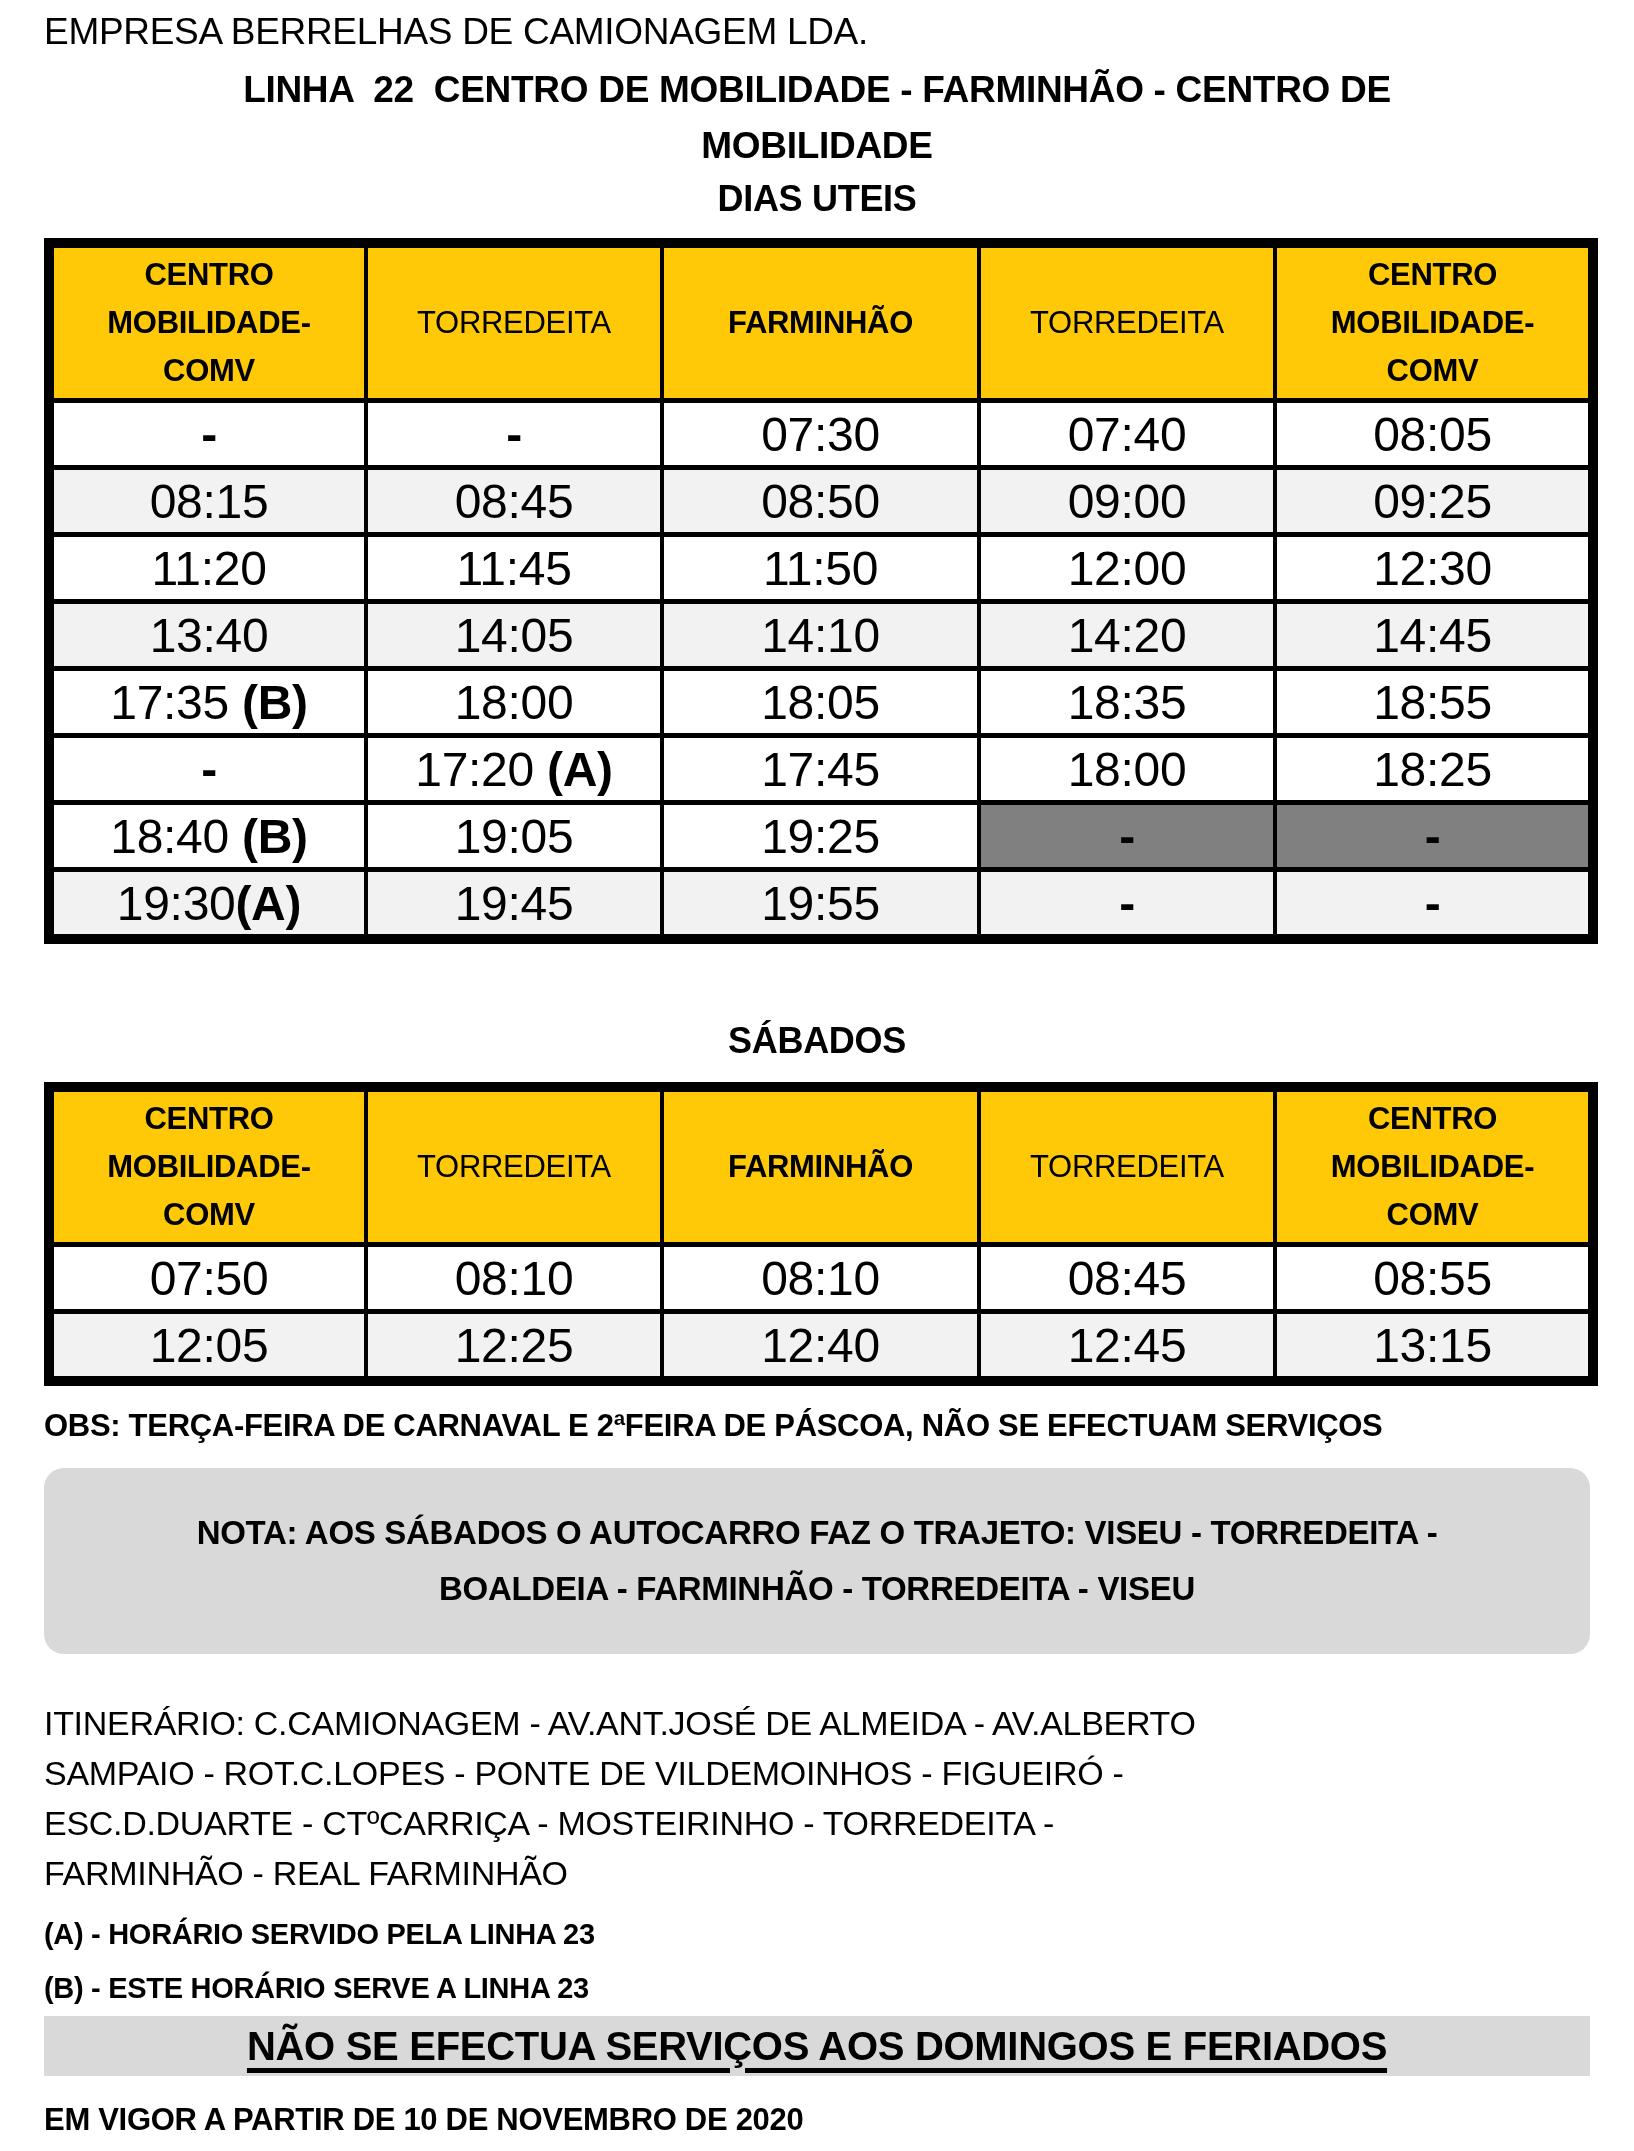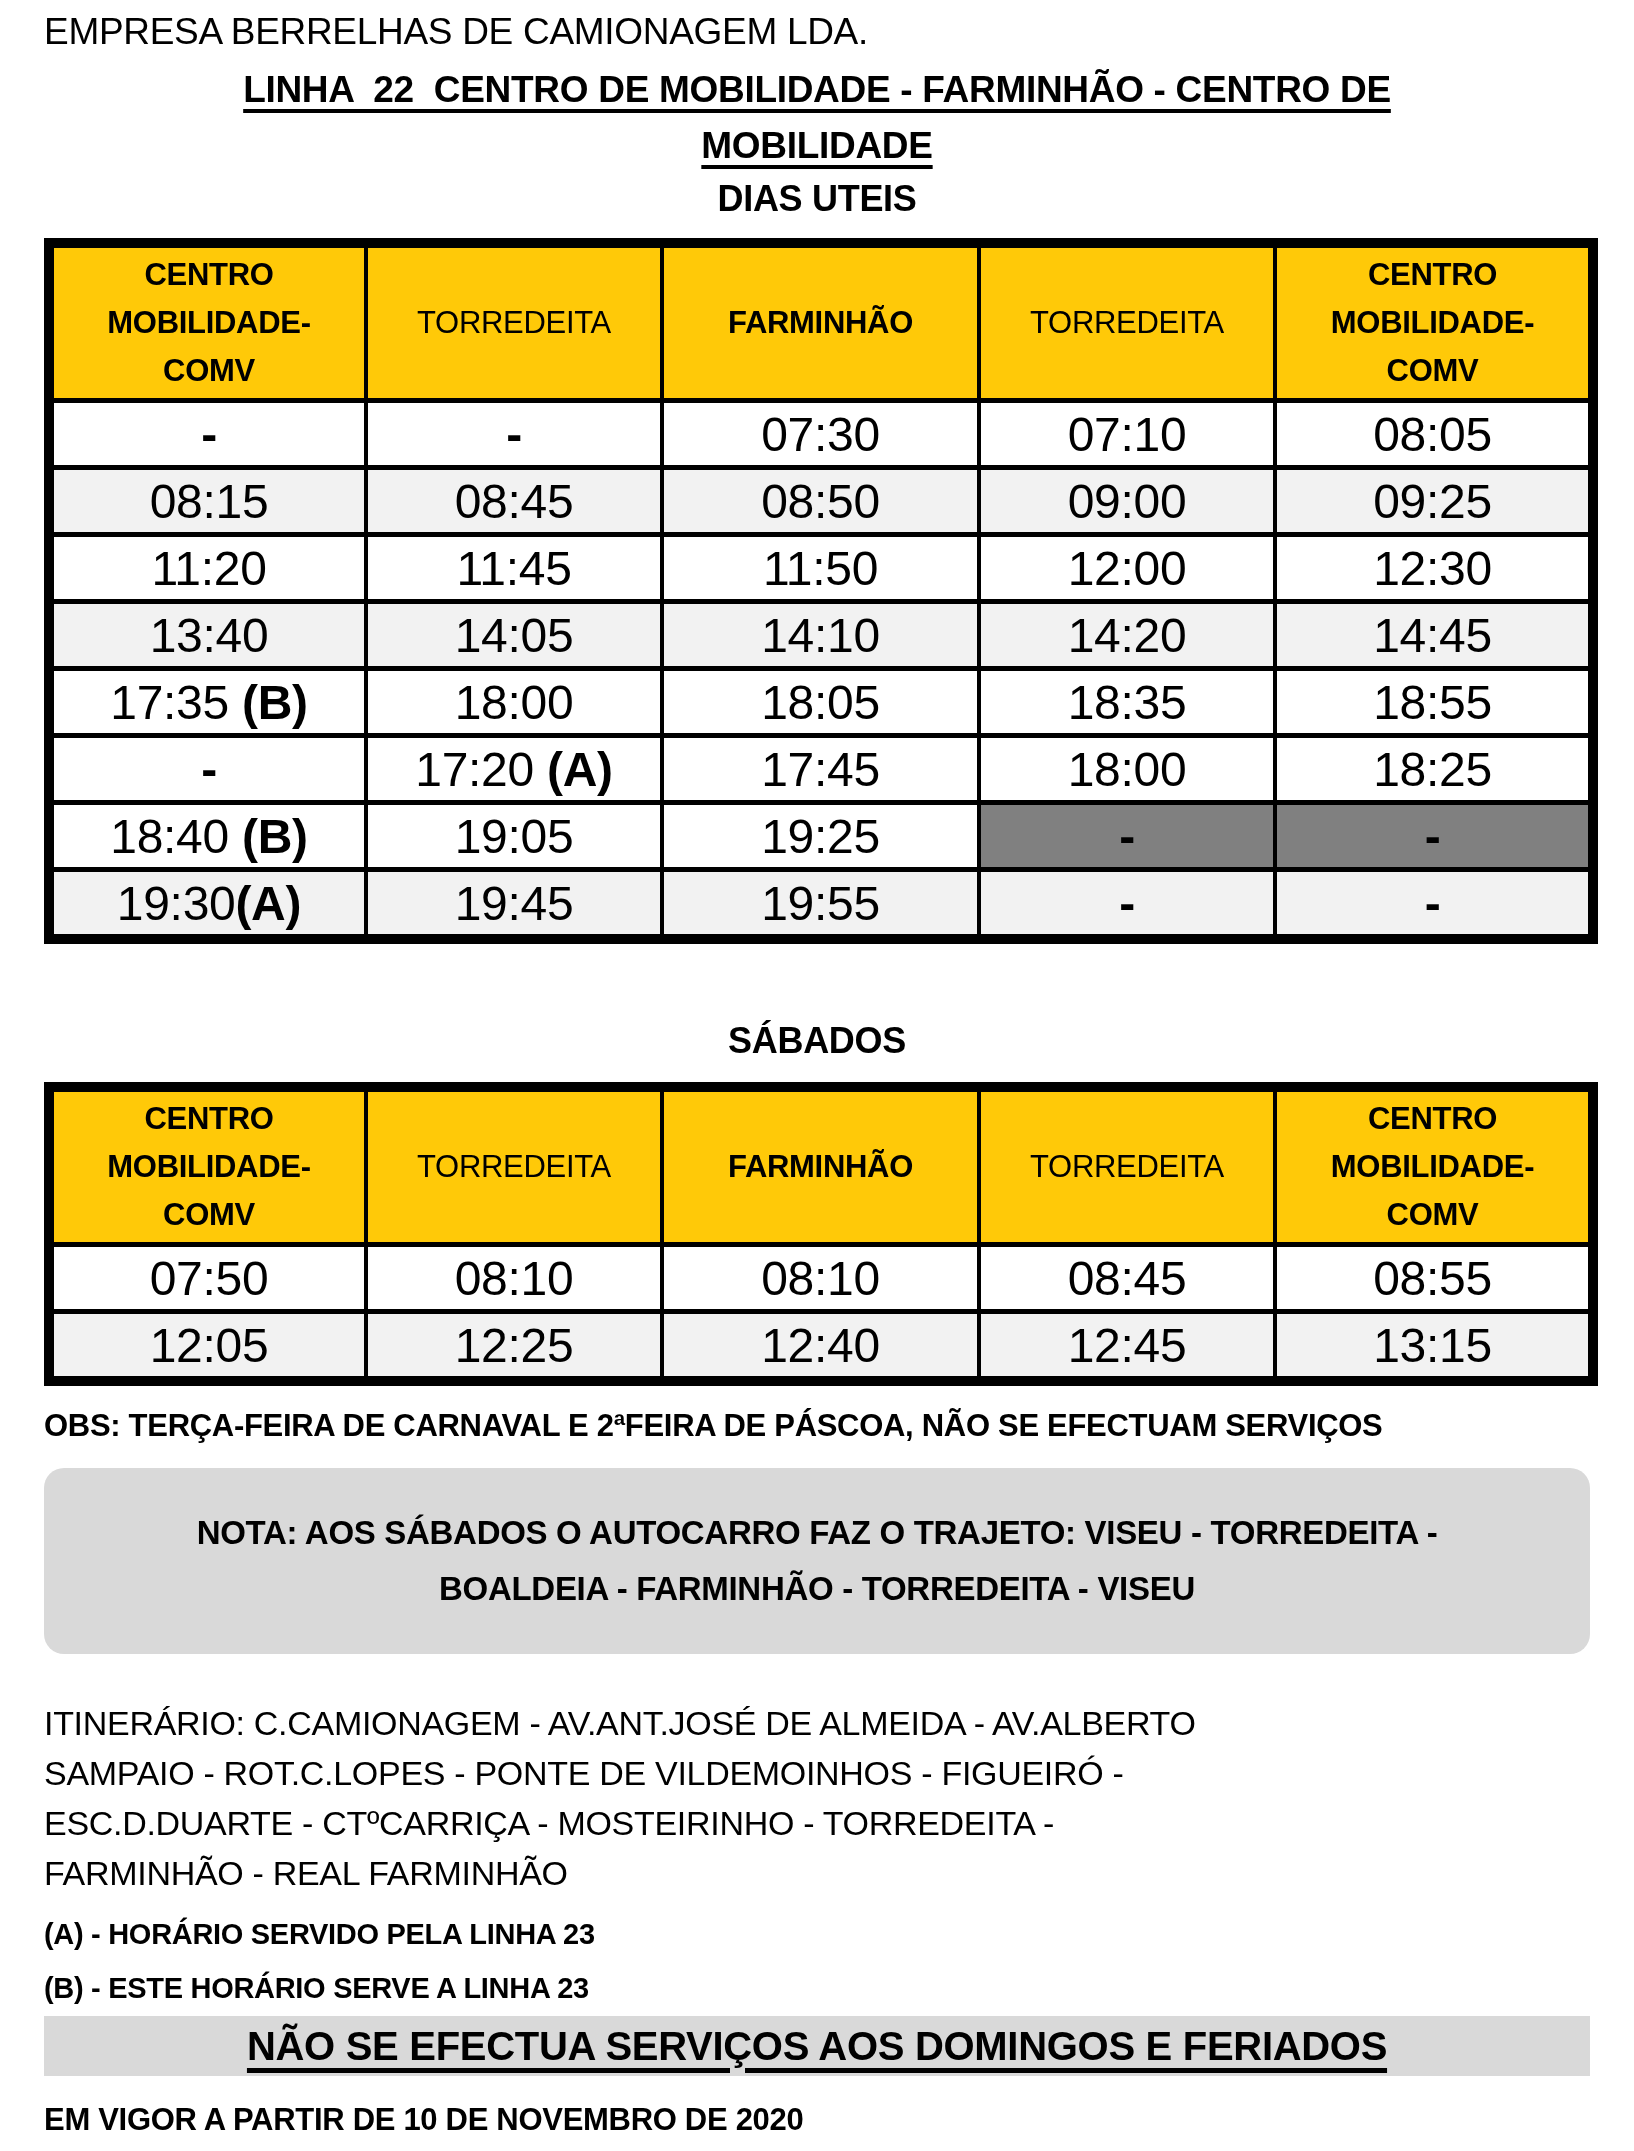--- a/index.html
+++ b/index.html
@@ -7,21 +7,21 @@
     width:1634px;height:2151px;overflow:hidden;
     background:#ffffff;color:#000;
     font-family:"Liberation Sans","DejaVu Sans",sans-serif;
     letter-spacing:-0.3px;
   }
   .content{padding:0 44px;}
 
   .company{font-size:37px;line-height:44px;padding-top:10px;}
 
   .heading-line{text-align:center;font-weight:700;font-size:37px;line-height:56px;white-space:pre-wrap;}
-  .heading-line .u{text-decoration:underline;text-decoration-thickness:4px;text-underline-offset:7px;}
+  .heading-line .u{text-decoration-thickness:4px;text-underline-offset:7px;}
   .first-heading{margin-top:8px;}
   .day-title{text-align:center;font-weight:700;font-size:36px;line-height:50px;}
 
   table.tt{
     border-collapse:collapse;
     border:10px solid #000;
     width:1546px;
     table-layout:fixed;
     margin-top:14px;
   }
@@ -99,21 +99,21 @@
           <th class="bold">FARMINHÃO</th>
           <th>TORREDEITA</th>
           <th class="bold">CENTRO<br>MOBILIDADE-<br>COMV</th>
         </tr>
     </thead>
     <tbody id="weekday-body">
         <tr>
           <td class="dash">-</td>
           <td class="dash">-</td>
           <td>07:30</td>
-          <td>07:10</td>
+          <td>07:40</td>
           <td>08:05</td>
         </tr>
         <tr class="alt">
           <td>08:15</td>
           <td>08:45</td>
           <td>08:50</td>
           <td>09:00</td>
           <td>09:25</td>
         </tr>
         <tr>

